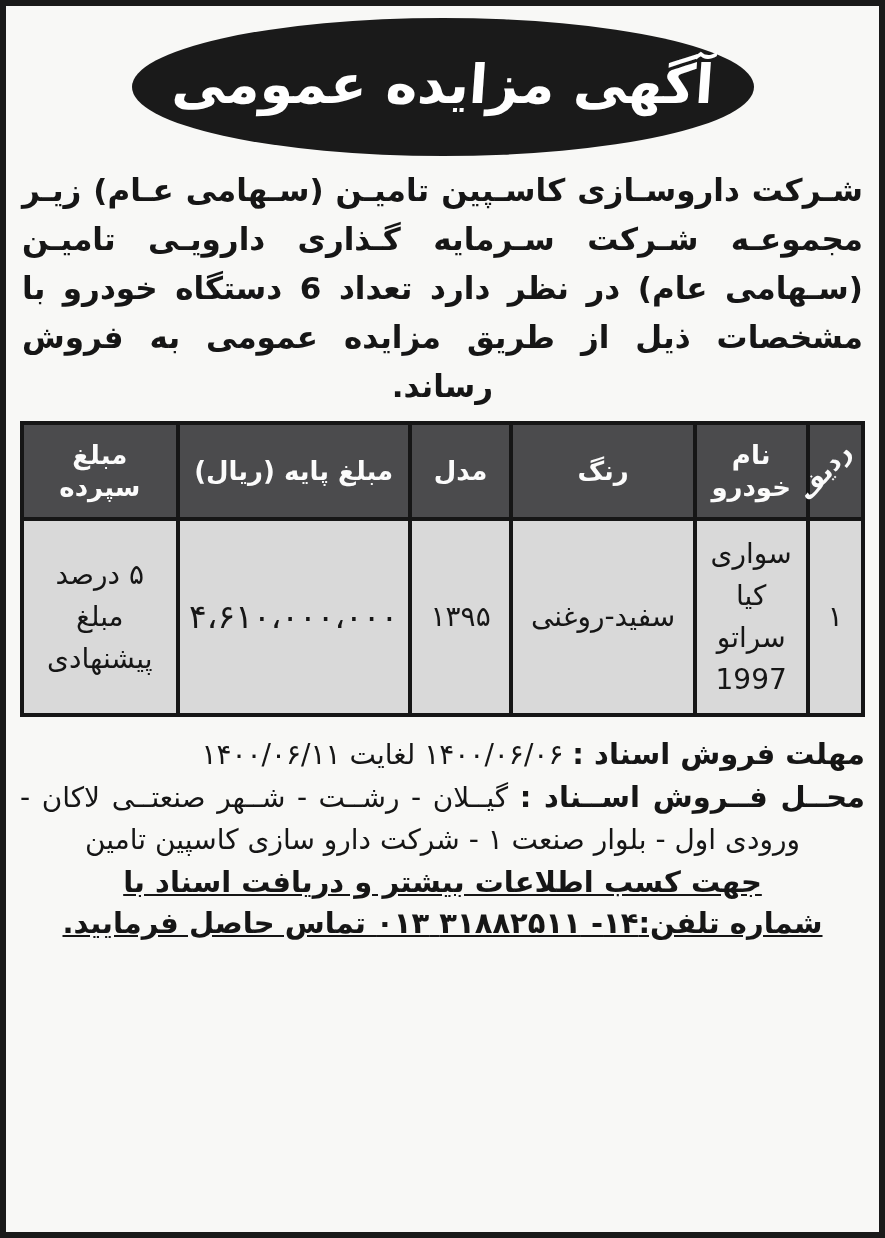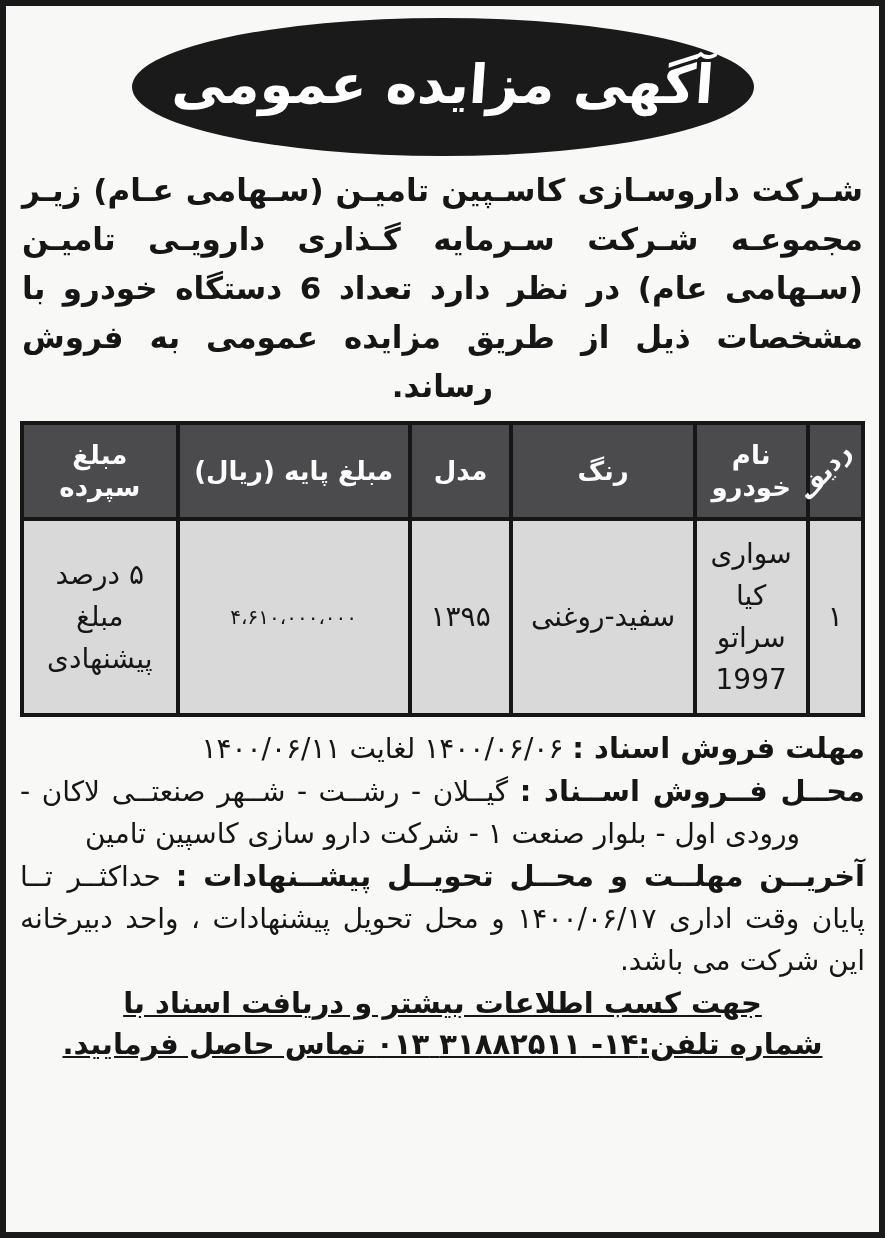--- a/index.html
+++ b/index.html
@@ -23,23 +23,23 @@
   }
   table.vt{width:100%;border-collapse:collapse;table-layout:fixed;}
   .vt th,.vt td{border:4px solid #161616;text-align:center;vertical-align:middle;}
   .vt th{
     background:#4b4b4d;color:#fbfbfb;font-size:26px;font-weight:bold;
     height:88px;padding:2px 4px;line-height:1.25;
   }
   .vt td{
     background:#d9d9d9;font-size:28px;height:188px;padding:2px 8px;line-height:1.5;
   }
-  .vt td.num{font-size:20px;letter-spacing:0.5px;}
+  .vt td.num{font-size:33px;letter-spacing:0.5px;}
   .rot{display:inline-block;transform:rotate(-48deg);font-size:25px;}
-  .sections{margin-top:10px;}
+  .sections{margin-top:16px;}
   .sec{margin:0;font-size:28px;line-height:42px;text-align:justify;}
   .sec.last-center{text-align-last:center;}
   .sec b{font-size:29px;}
   .foot{margin:2px 0 0;text-align:center;font-weight:bold;font-size:29px;line-height:39px;text-decoration:underline;}
 </style>
 </head>
 <body>
 
 <div class="page">
 
@@ -76,19 +76,18 @@
         <td>۱۳۹۵</td>
         <td class="num">۴،۶۱۰،۰۰۰،۰۰۰</td>
         <td>۵ درصد مبلغ پیشنهادی</td>
       </tr>
     </tbody>
   </table>
 
   <div class="sections">
     <p class="sec"><b>مهلت فروش اسناد :</b> <span>۱۴۰۰/۰۶/۰۶ لغایت ۱۴۰۰/۰۶/۱۱</span></p>
     <p class="sec last-center"><b>محــل فــروش اســناد :</b> <span>گیــلان - رشــت - شــهر صنعتــی لاکان - ورودی اول - بلوار صنعت ۱ - شرکت دارو سازی کاسپین تامین</span></p>
-    <p class="sec"><b>آخریــن مهلــت و محــل تحویــل پیشــنهادات :</b> <span>حداکثــر تــا پایان وقت اداری ۱۴۰۰/۰۶/۱۷ و محل تحویل پیشنهادات ، واحد دبیرخانه این شرکت می باشد.</span></p>
   </div>
 
   <p class="foot">جهت کسب اطلاعات بیشتر و دریافت اسناد با</p>
   <p class="foot">شماره تلفن:۱۴- ۳۱۸۸۲۵۱۱ ۰۱۳ تماس حاصل فرمایید.</p>
 
 </div>
 
 </body></html>

